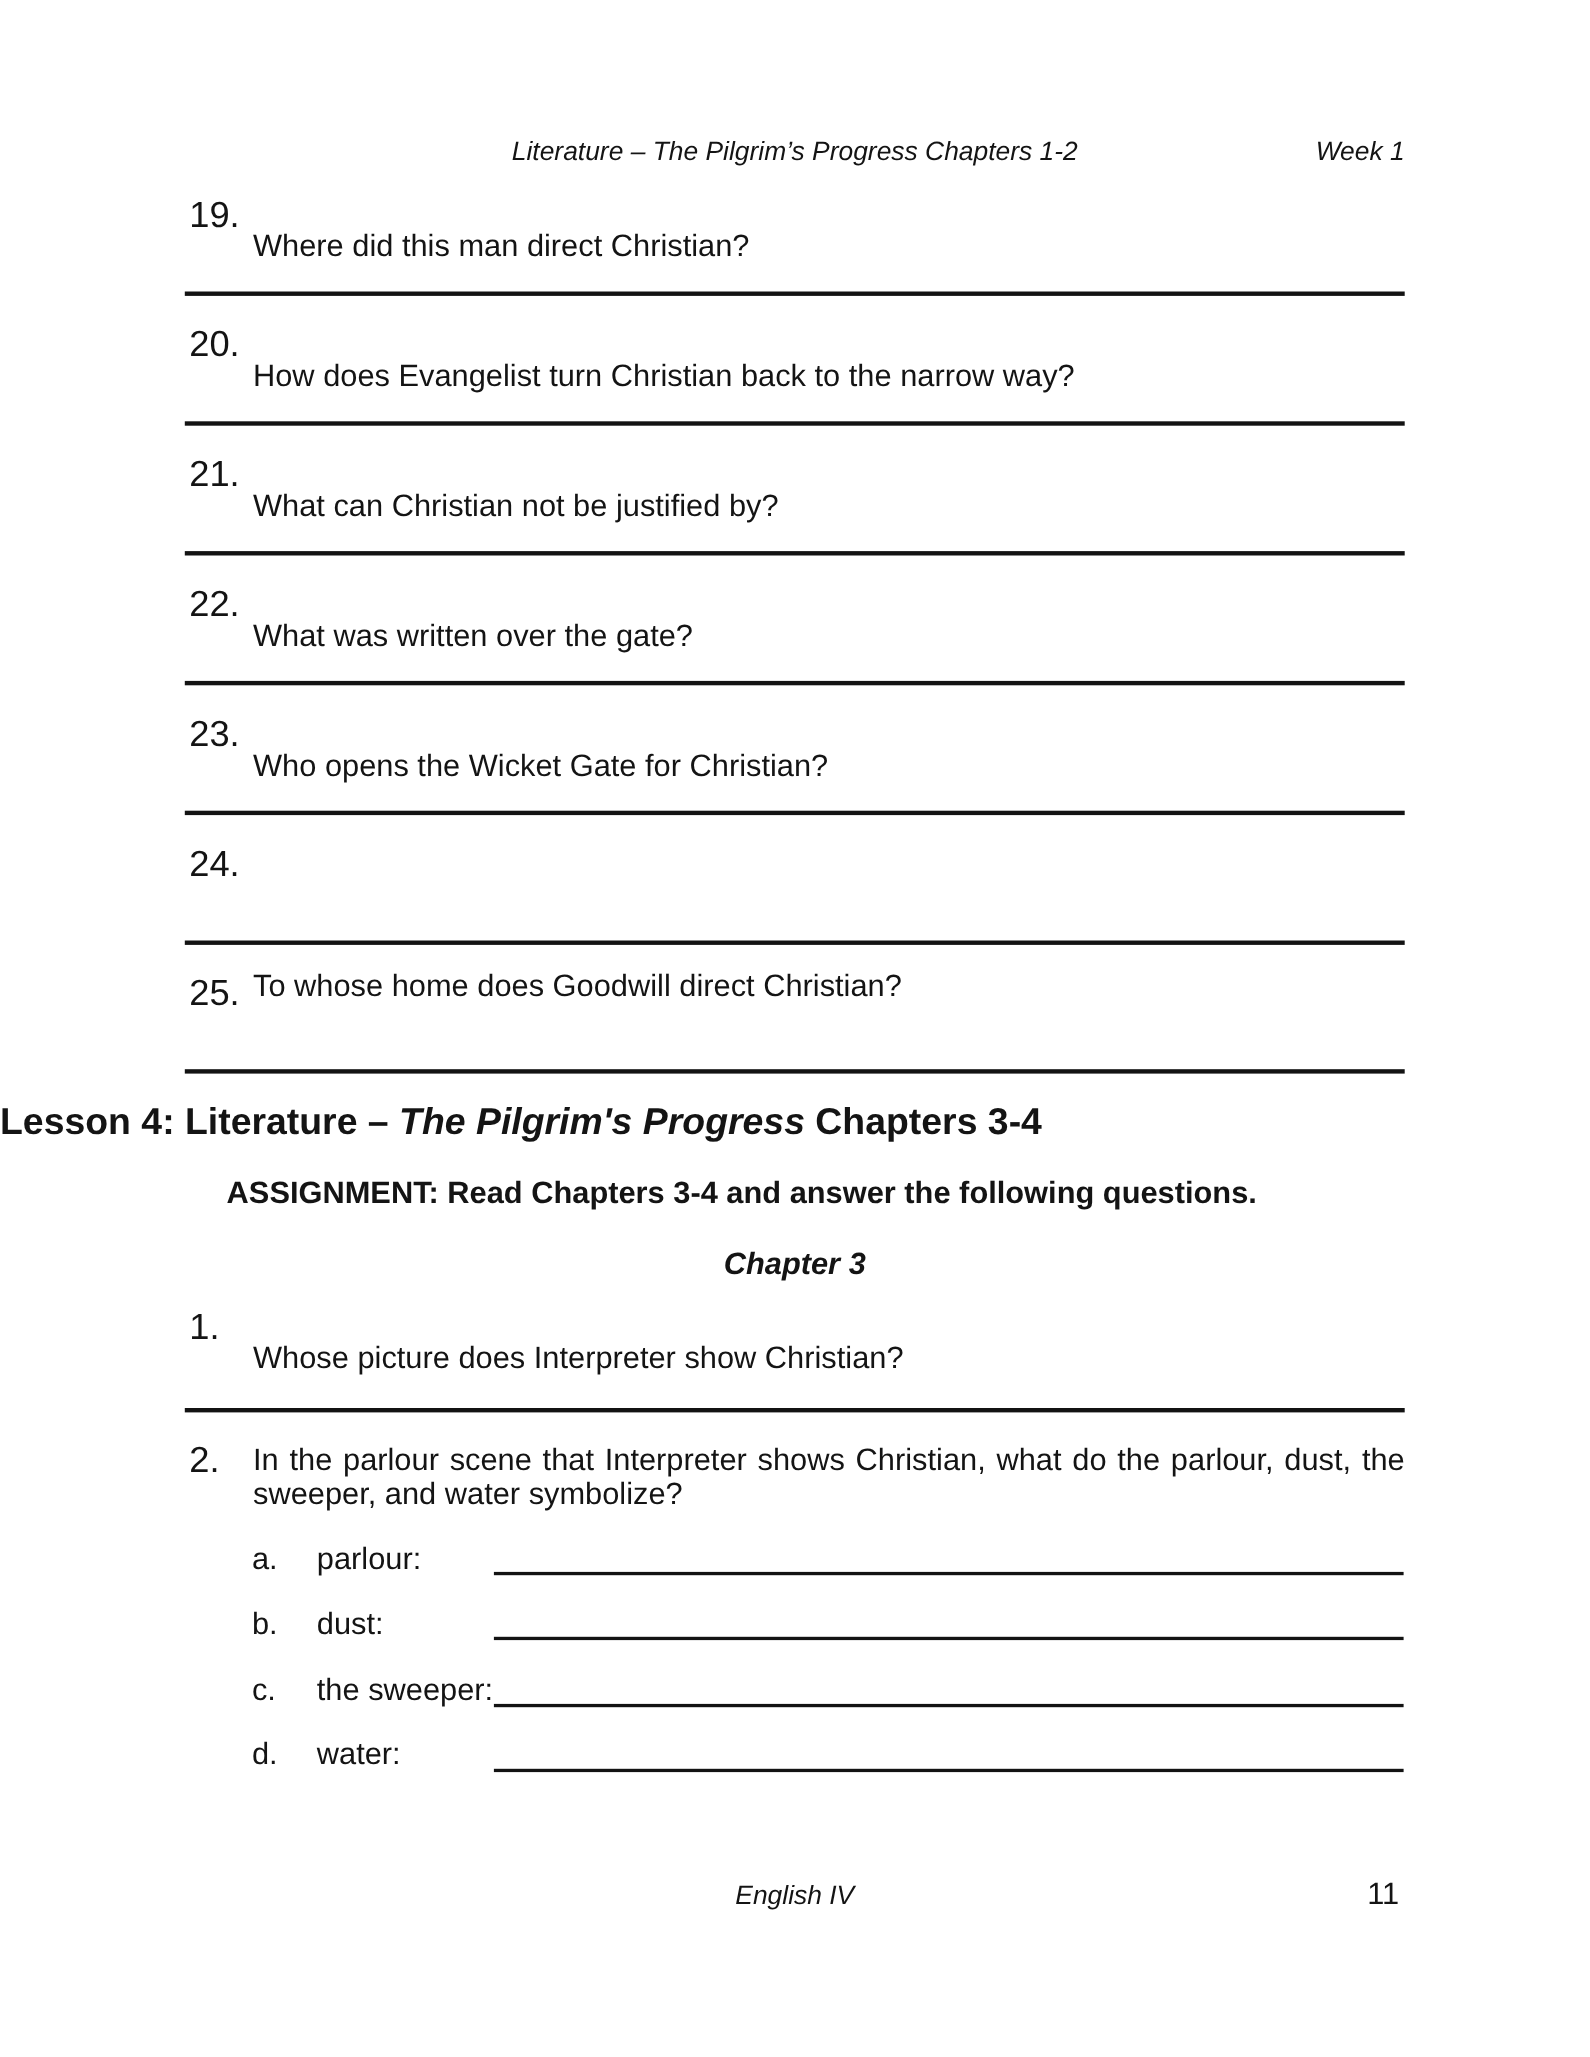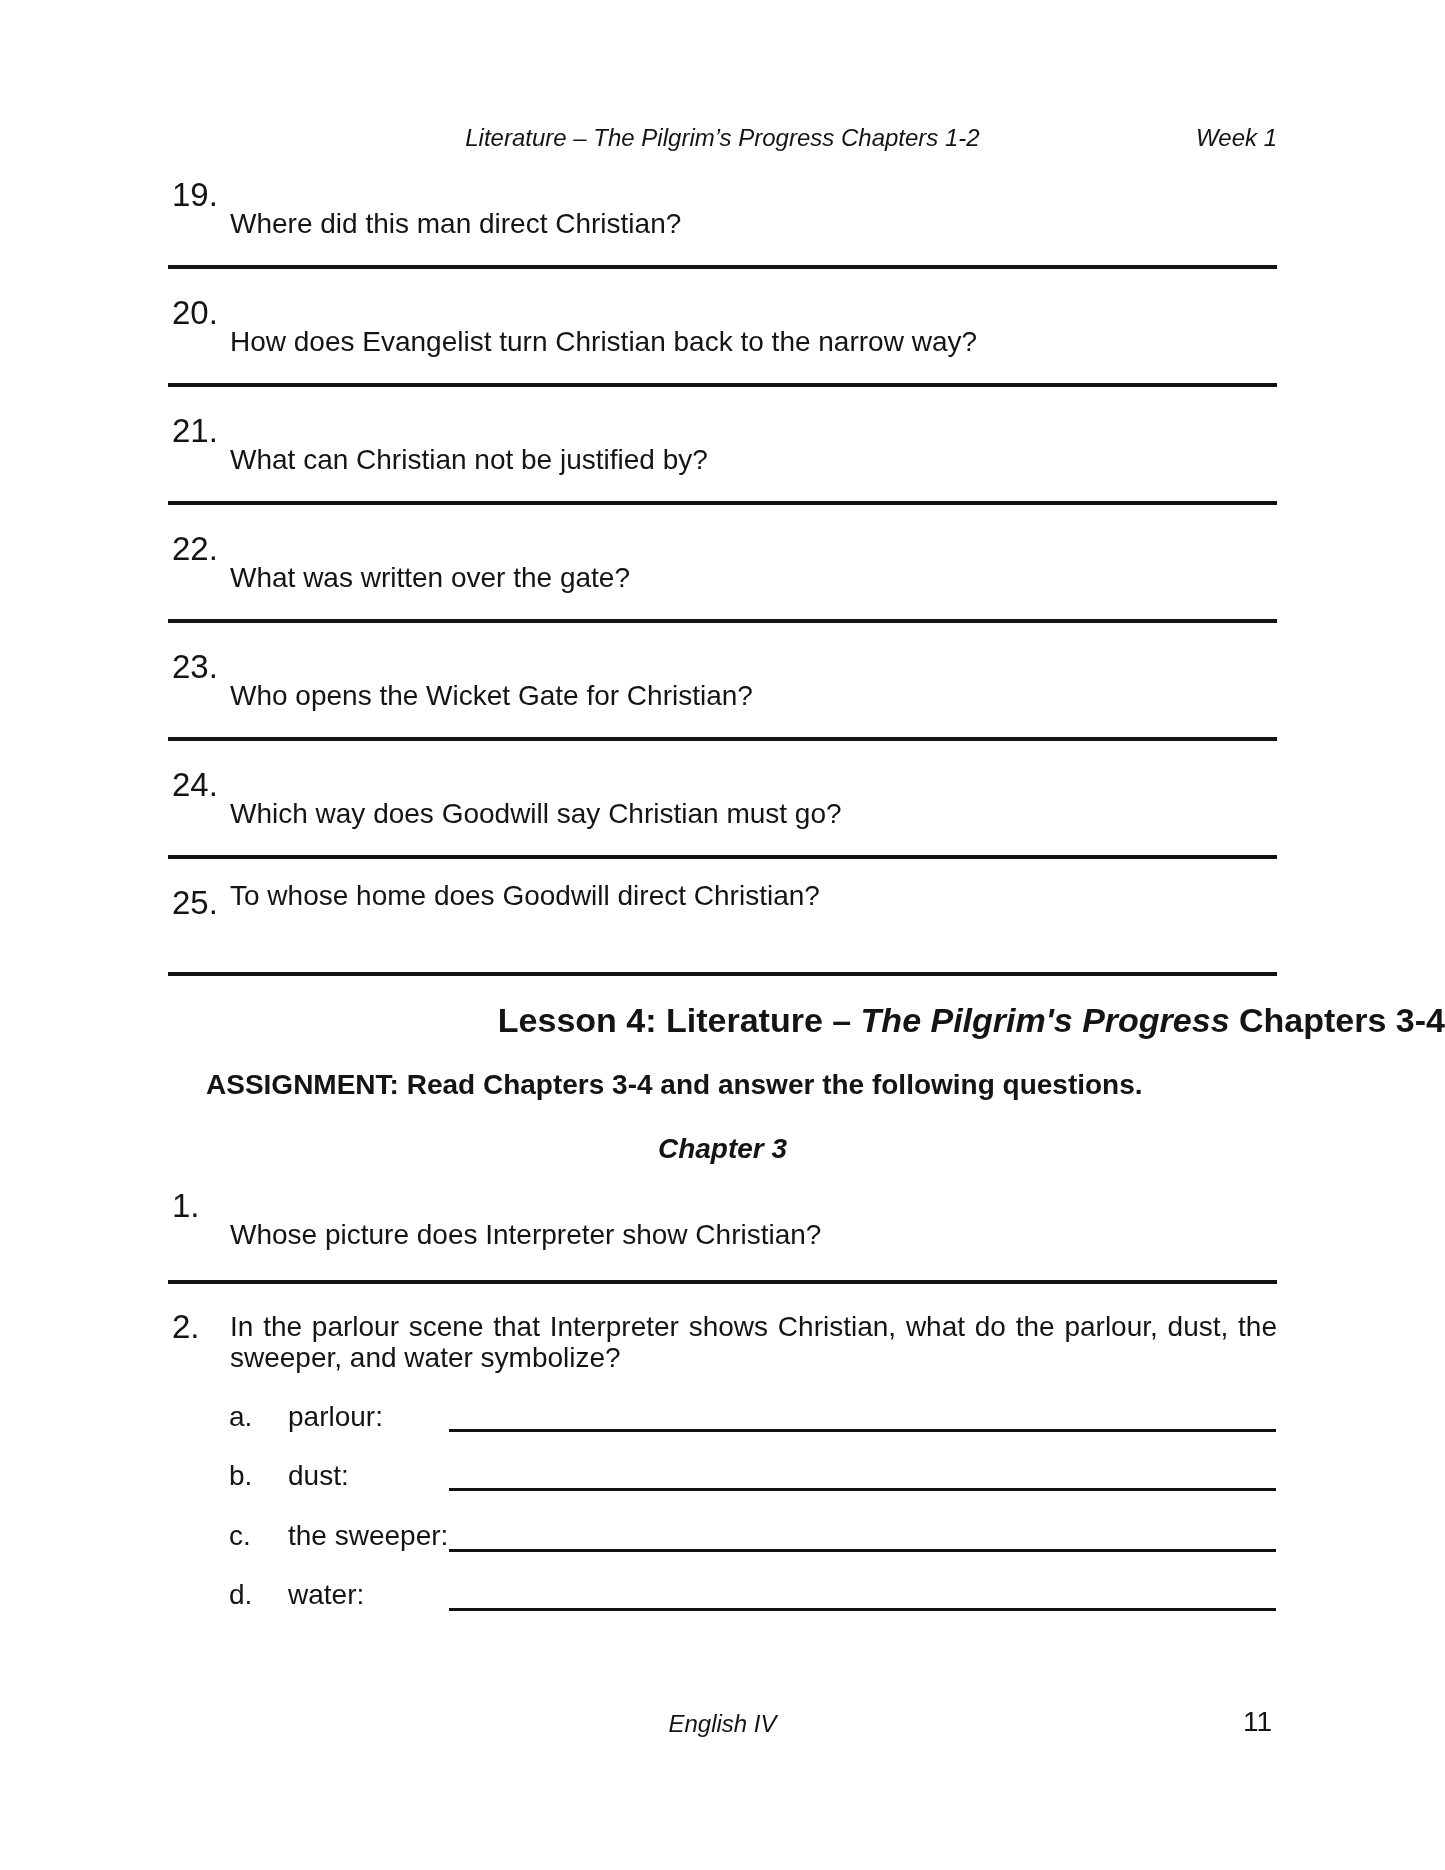--- a/index.html
+++ b/index.html
@@ -46,21 +46,21 @@
     position: absolute;
     left: 168px;
     width: 1109px;
     height: 4px;
     background: #131313;
   }
   .lesson-title {
     position: absolute;
     left: 0; top: 1000px;
     width: 100%;
-    text-align: right;
+    text-align: left;
     font-size: 34px;
     font-weight: bold;
     line-height: 41px;
   }
   .lesson-title .ital { font-style: italic; }
   .assignment {
     position: absolute;
     left: 170px; top: 1068px;
     font-size: 28px;
     font-weight: bold;
@@ -150,21 +150,20 @@
 
   <span class="q-num" style="top:532px">22.</span>
   <span class="q-text" style="top:532px">What was written over the gate?</span>
   <div class="ans-line" style="top:619px"></div>
 
   <span class="q-num" style="top:650px">23.</span>
   <span class="q-text" style="top:650px">Who opens the Wicket Gate for Christian?</span>
   <div class="ans-line" style="top:737px"></div>
 
   <span class="q-num" style="top:768px">24.</span>
-  <span class="q-text" style="top:768px">Which way does Goodwill say Christian must go?</span>
   <div class="ans-line" style="top:855px"></div>
 
   <span class="q-num" style="top:886px">25.</span>
   <span class="q-text" style="top:850px">To whose home does Goodwill direct Christian?</span>
   <div class="ans-line" style="top:972px"></div>
 
   <div class="lesson-title">
     <span>Lesson 4: Literature – </span><span class="ital">The Pilgrim's Progress</span><span> Chapters 3-4</span>
   </div>
 

